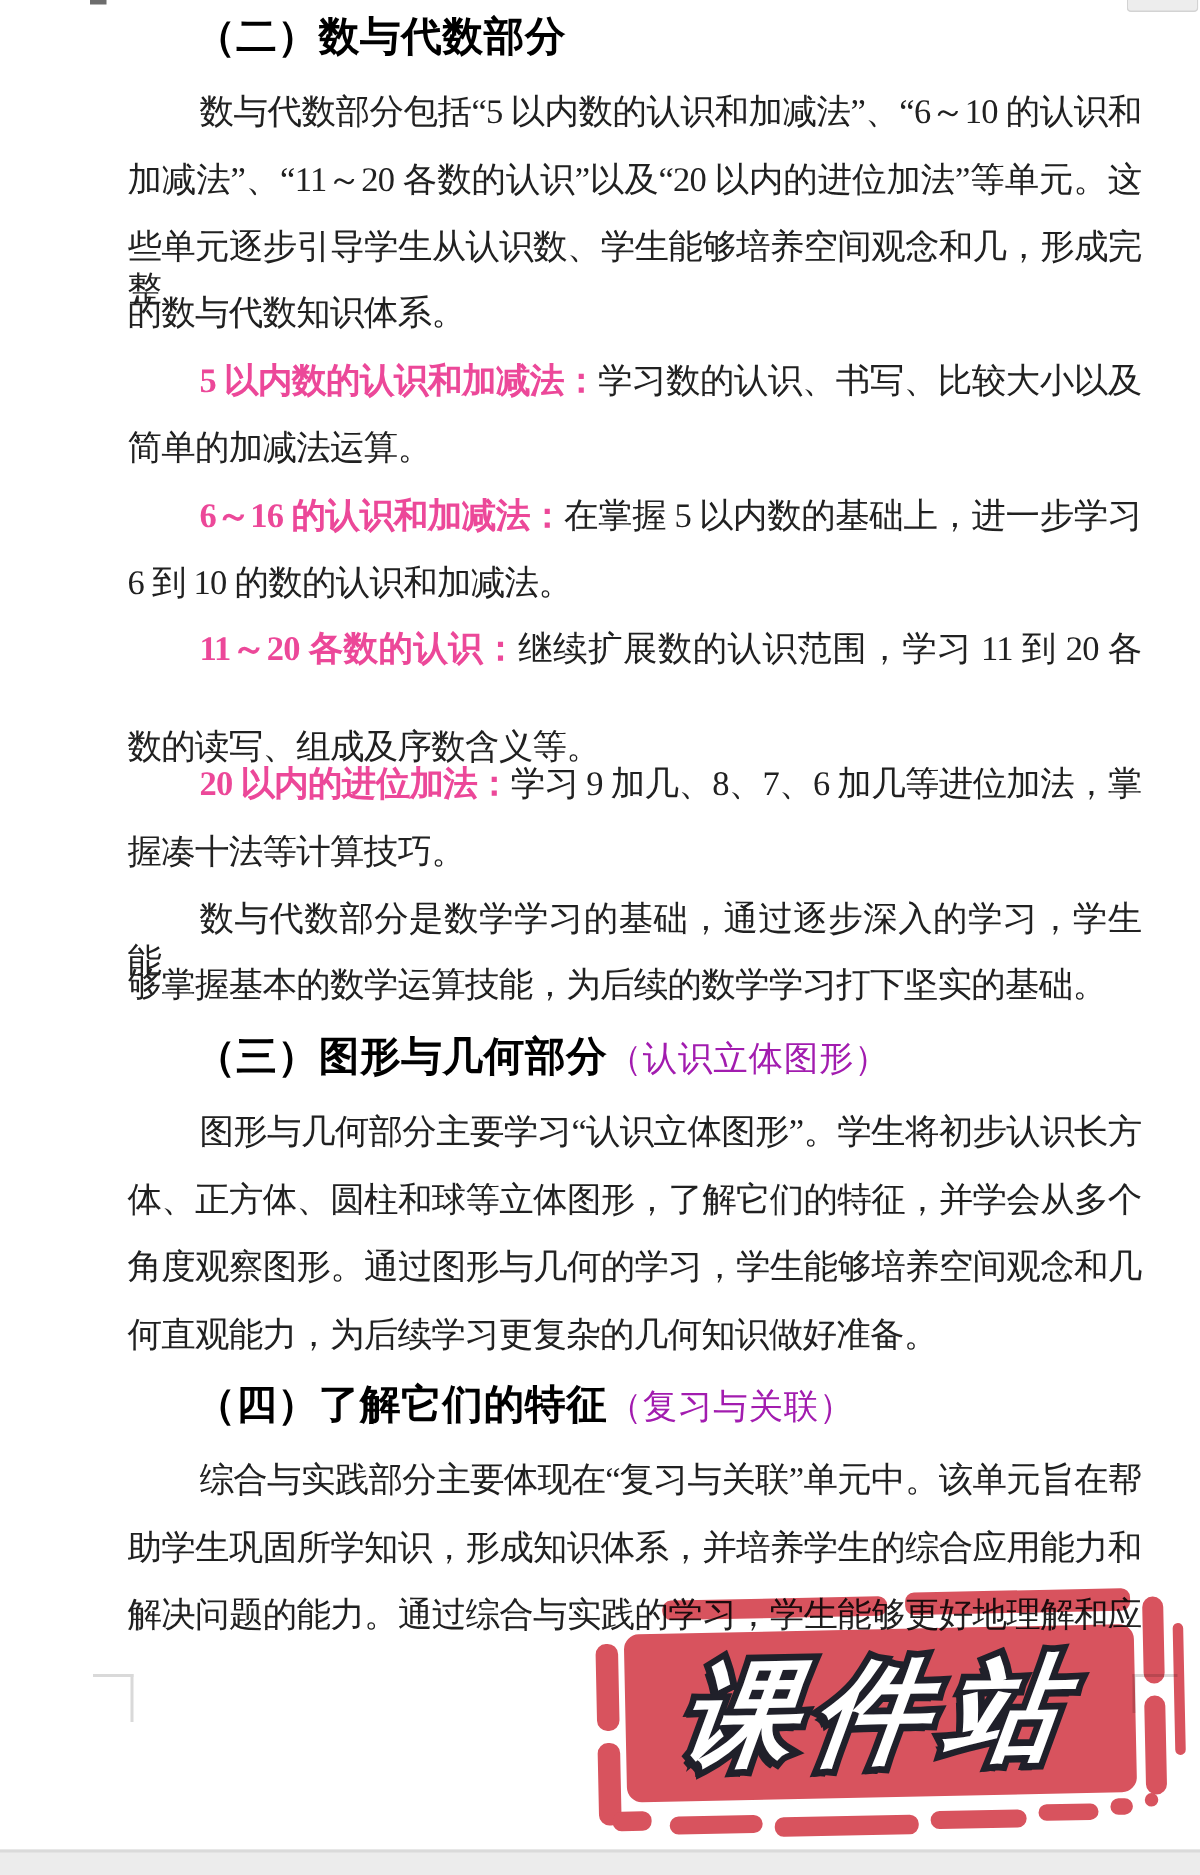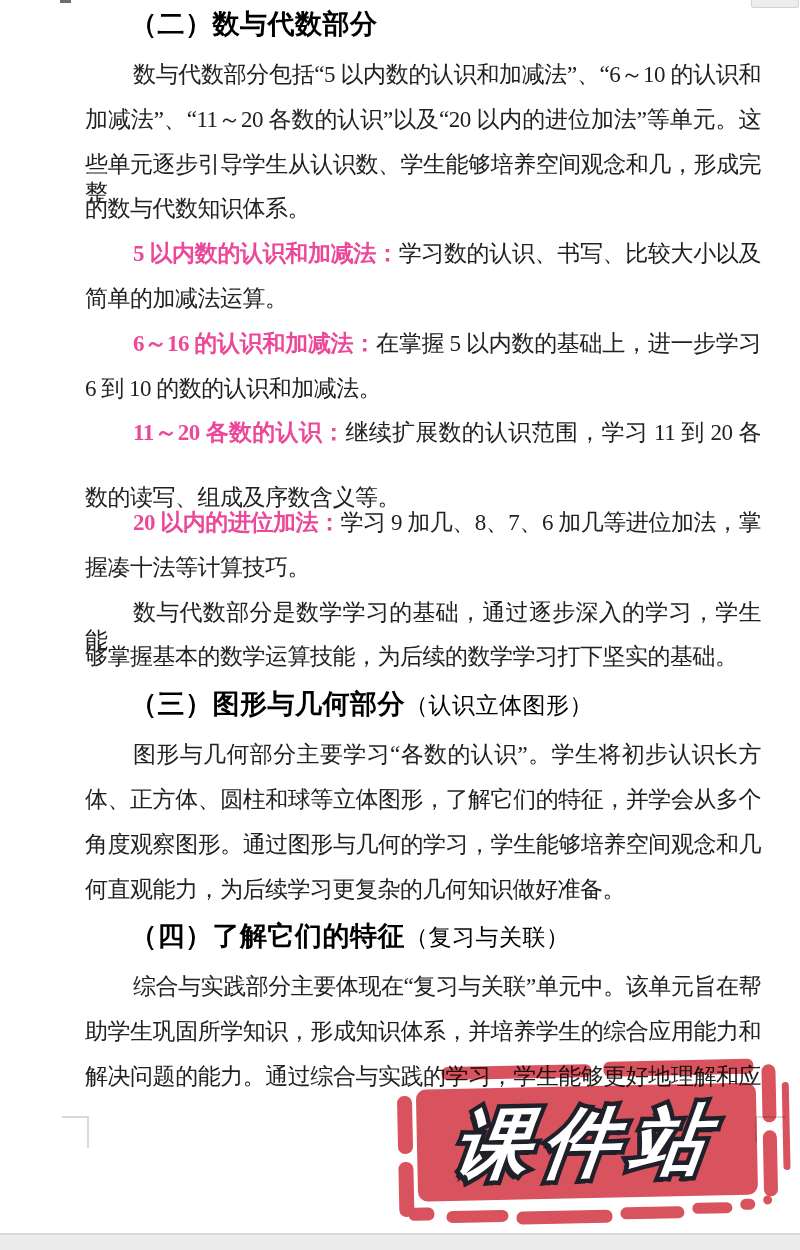--- a/index.html
+++ b/index.html
@@ -11,21 +11,21 @@
   .line{position:absolute;left:85px;width:676px;height:34px;
         font-family:"Liberation Serif","DejaVu Serif",serif;
         font-size:23px;line-height:1.25;color:#212121;letter-spacing:-0.5px;
         text-align:left;}
   .line.fill{text-align:justify;text-align-last:justify;}
   .line.indent{text-indent:48px;}
   .line.h{letter-spacing:0.5px;}
   .b{font-weight:bold;color:#ec4899;}
   .n{font-weight:normal;}
   .h-main{font-weight:bold;font-size:27px;color:#000;}
-  .h-sub{font-weight:normal;font-size:23px;color:#000000;}
+  .h-sub{font-weight:normal;font-size:23px;color:#a21caf;}
   .line.h{padding-left:45px;width:631px;}
 
   
   .art-dash{position:absolute;left:60px;top:0;width:11px;height:3px;background:#6d6d6d;}
   .art-box{position:absolute;left:751px;top:0;width:46px;height:7px;background:#ededed;
            border:1px solid #d3d3d3;border-top:none;border-radius:0 0 3px 3px;}
 
   
   .mark{position:absolute;background:#d9d9d9;}
   .mark-bl-h{left:62px;top:1116px;width:27px;height:2px;}
@@ -84,21 +84,21 @@
       <div class="line" style="top: 285px;"><span class="n">简单的加减法运算。</span></div>
       <div class="line indent fill" style="top: 329.8px;"><span class="b">6～16 的认识和加减法：</span><span class="n">在掌握 5 以内数的基础上，进一步学习</span></div>
       <div class="line" style="top: 374.6px;"><span class="n">6 到 10 的数的认识和加减法。</span></div>
       <div class="line indent fill" style="top: 419.4px;"><span class="b">11～20 各数的认识：</span><span class="n">继续扩展数的认识范围，学习 11 到 20 各</span></div>
       <div class="line" style="top: 464.2px; margin-top: 20px;"><span class="n">数的读写、组成及序数含义等。</span></div>
       <div class="line indent fill" style="top: 509px;"><span class="b">20 以内的进位加法：</span><span class="n">学习 9 加几、8、7、6 加几等进位加法，掌</span></div>
       <div class="line" style="top: 553.8px;"><span class="n">握凑十法等计算技巧。</span></div>
       <div class="line indent fill" style="top: 598.6px;"><span class="n">数与代数部分是数学学习的基础，通过逐步深入的学习，学生能</span></div>
       <div class="line" style="top: 643.4px;"><span class="n">够掌握基本的数学运算技能，为后续的数学学习打下坚实的基础。</span></div>
       <div class="line h" style="top: 688.2px;"><span class="h-main">（三）图形与几何部分</span><span class="h-sub">（认识立体图形）</span></div>
-      <div class="line indent fill" style="top: 741.2px;"><span class="n">图形与几何部分主要学习“各数的认识”。学生将初步认识长方</span></div>
+      <div class="line indent fill" style="top: 741.2px;"><span class="n">图形与几何部分主要学习“认识立体图形”。学生将初步认识长方</span></div>
       <div class="line fill" style="top: 786px;"><span class="n">体、正方体、圆柱和球等立体图形，了解它们的特征，并学会从多个</span></div>
       <div class="line fill" style="top: 830.8px;"><span class="n">角度观察图形。通过图形与几何的学习，学生能够培养空间观念和几</span></div>
       <div class="line" style="top: 875.6px;"><span class="n">何直观能力，为后续学习更复杂的几何知识做好准备。</span></div>
       <div class="line h" style="top: 920.4px;"><span class="h-main">（四）了解它们的特征</span><span class="h-sub">（复习与关联）</span></div>
       <div class="line indent fill" style="top: 973.4px;"><span class="n">综合与实践部分主要体现在“复习与关联”单元中。该单元旨在帮</span></div>
       <div class="line fill" style="top: 1018.2px;"><span class="n">助学生巩固所学知识，形成知识体系，并培养学生的综合应用能力和</span></div>
       <div class="line fill" style="top: 1063px;"><span class="n">解决问题的能力。通过综合与实践的学习，学生能够更好地理解和应</span></div>
     </div>
 
   <div class="mark mark-bl-h"></div>

